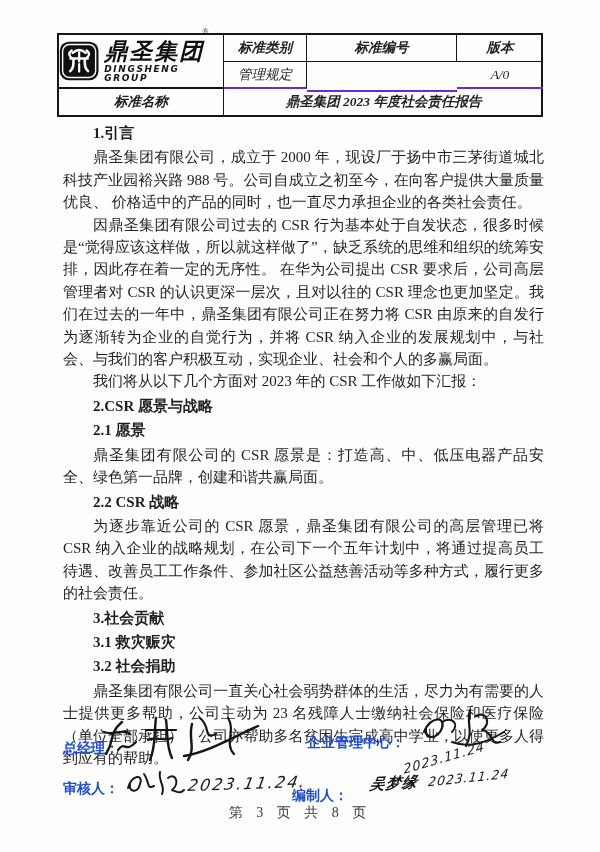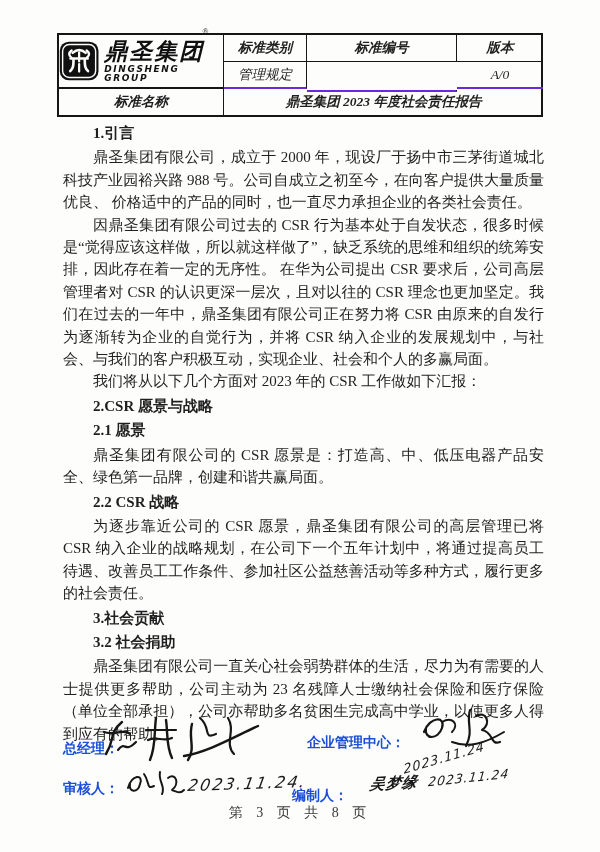--- a/index.html
+++ b/index.html
@@ -148,20 +148,21 @@
     <p class="hd">1.引言</p>
     <p class="para">鼎圣集团有限公司，成立于 2000 年，现设厂于扬中市三茅街道城北科技产业园裕兴路 988 号。公司自成立之初至今，在向客户提供大量质量优良、 价格适中的产品的同时，也一直尽力承担企业的各类社会责任。</p>
     <p class="para">因鼎圣集团有限公司过去的 CSR 行为基本处于自发状态，很多时候是“觉得应该这样做，所以就这样做了”，缺乏系统的思维和组织的统筹安排，因此存在着一定的无序性。 在华为公司提出 CSR 要求后，公司高层管理者对 CSR 的认识更深一层次，且对以往的 CSR 理念也更加坚定。我们在过去的一年中，鼎圣集团有限公司正在努力将 CSR 由原来的自发行为逐渐转为企业的自觉行为，并将 CSR 纳入企业的发展规划中，与社会、与我们的客户积极互动，实现企业、社会和个人的多赢局面。</p>
     <p class="para">我们将从以下几个方面对 2023 年的 CSR 工作做如下汇报：</p>
     <p class="hd">2.CSR 愿景与战略</p>
     <p class="hd">2.1 愿景</p>
     <p class="para">鼎圣集团有限公司的 CSR 愿景是：打造高、中、低压电器产品安全、绿色第一品牌，创建和谐共赢局面。</p>
     <p class="hd">2.2 CSR 战略</p>
     <p class="para">为逐步靠近公司的 CSR 愿景，鼎圣集团有限公司的高层管理已将 CSR 纳入企业的战略规划，在公司下一个五年计划中，将通过提高员工待遇、改善员工工作条件、参加社区公益慈善活动等多种方式，履行更多的社会责任。</p>
     <p class="hd">3.社会贡献</p>
+    <p class="hd">3.1 救灾赈灾</p>
     <p class="hd">3.2 社会捐助</p>
     <p class="para">鼎圣集团有限公司一直关心社会弱势群体的生活，尽力为有需要的人士提供更多帮助，公司主动为 23 名残障人士缴纳社会保险和医疗保险（单位全部承担），公司亦帮助多名贫困生完成高中学业，以使更多人得到应有的帮助。</p>
   </div>
 
   <div class="sig-area">
 
     <span class="sig-label gm-row-label">总经理：</span>
     <svg class="gm-sig" width="180" height="62" viewBox="0 0 180 62">
       <path class="pen" stroke-width="2.4" d="M10 46 C20 30 12 26 26 14"></path>
       <path class="pen" stroke-width="2.2" d="M8 24 C18 28 28 20 34 26"></path>

